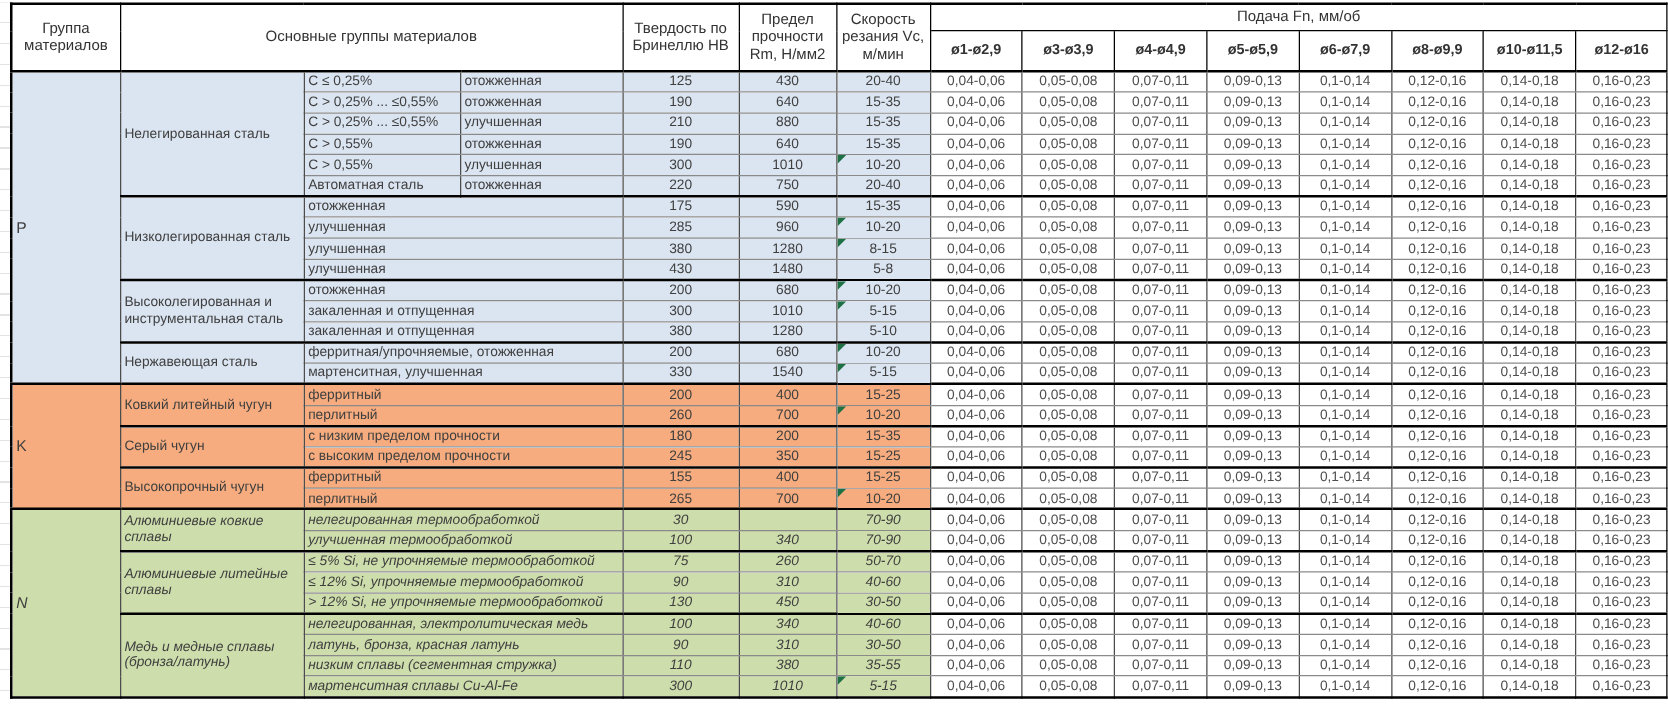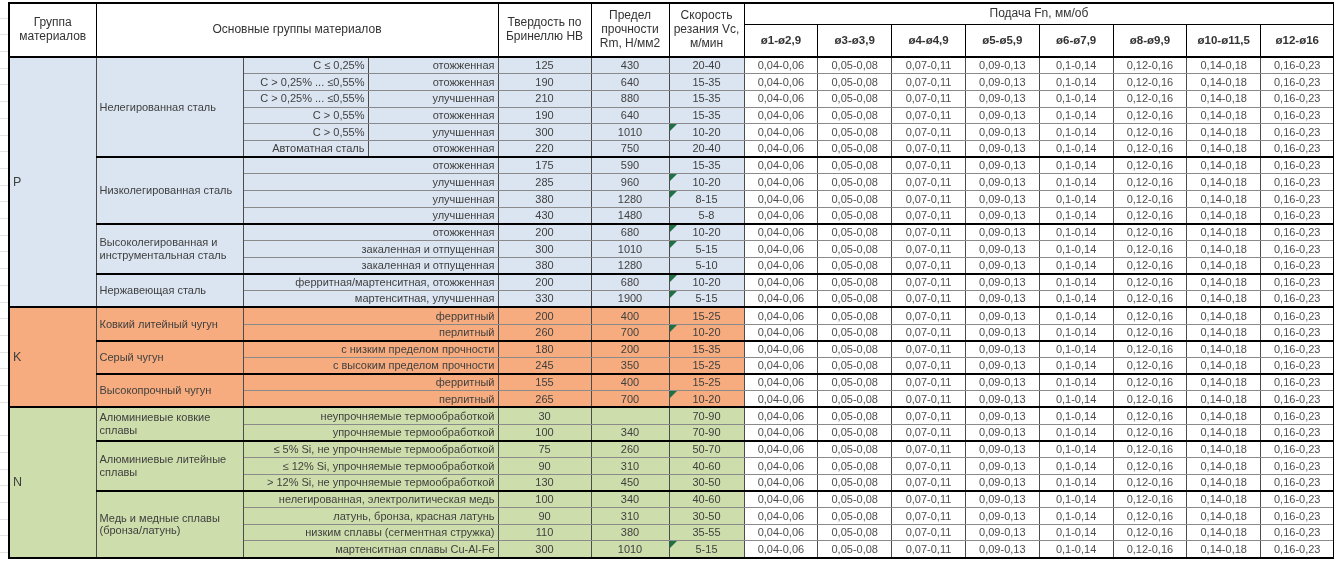--- a/index.html
+++ b/index.html
@@ -15,25 +15,25 @@
   th,td{border:1px solid #8a8a8a;border-left-color:#4c4c4c;border-right-color:#4c4c4c;
     padding:0 3px;color:#3f3f3f;font-size:11px;line-height:1.15;overflow:hidden;}
   thead th{background:#fff;border:1px solid #000;font-weight:normal;text-align:center;color:#333;}
   thead tr.h1 th{height:20px;font-size:12px;}
   thead tr.h2 th{height:31px;border-radius:15px;}
   thead th.dia{font-weight:bold;font-size:11.5px;}
   tbody tr{height:16.7px;}
   tbody td{text-align:center;white-space:nowrap;}
   td.sgname,td.letter{text-align:left;white-space:normal;}
   td.letter{font-size:12.5px;}
-  td.sub{text-align:right;}
+  td.sub{text-align:left;}
   tr.sg-start td{border-top:2px solid #000;}
   td.p{background:var(--c-p);}
   td.k{background:var(--c-k);}
-  td.n{background:var(--c-n);}
+  td.n{background:var(--c-n);font-style:italic;}
   td.feed{background:#ffffff;color:#4d4d4d;}
   td.vc{position:relative;}
   td.tri::before{content:"";position:absolute;left:0;top:0;width:0;height:0;
     border-top:7px solid var(--c-tri);border-right:7px solid transparent;}
 </style>
 </head>
 <body>
 
 <div id="stage">
   <div id="gutter"></div>
@@ -263,37 +263,37 @@
           <td class="num feed">0,05-0,08</td>
           <td class="num feed">0,07-0,11</td>
           <td class="num feed">0,09-0,13</td>
           <td class="num feed">0,1-0,14</td>
           <td class="num feed">0,12-0,16</td>
           <td class="num feed">0,14-0,18</td>
           <td class="num feed">0,16-0,23</td>
         </tr>
         <tr class="sg-start">
           <td class="p sgname" rowspan="2">Нержавеющая сталь</td>
-          <td class="p sub" colspan="2">ферритная/мартенситная, отожженная</td>
+          <td class="p sub" colspan="2">ферритная/упрочняемые, отожженная</td>
           <td class="p num">200</td>
           <td class="p num">680</td>
           <td class="p num vc tri">10-20</td>
           <td class="num feed">0,04-0,06</td>
           <td class="num feed">0,05-0,08</td>
           <td class="num feed">0,07-0,11</td>
           <td class="num feed">0,09-0,13</td>
           <td class="num feed">0,1-0,14</td>
           <td class="num feed">0,12-0,16</td>
           <td class="num feed">0,14-0,18</td>
           <td class="num feed">0,16-0,23</td>
         </tr>
         <tr>
           <td class="p sub" colspan="2">мартенситная, улучшенная</td>
           <td class="p num">330</td>
-          <td class="p num">1900</td>
+          <td class="p num">1540</td>
           <td class="p num vc tri">5-15</td>
           <td class="num feed">0,04-0,06</td>
           <td class="num feed">0,05-0,08</td>
           <td class="num feed">0,07-0,11</td>
           <td class="num feed">0,09-0,13</td>
           <td class="num feed">0,1-0,14</td>
           <td class="num feed">0,12-0,16</td>
           <td class="num feed">0,14-0,18</td>
           <td class="num feed">0,16-0,23</td>
         </tr>
@@ -381,35 +381,35 @@
           <td class="num feed">0,07-0,11</td>
           <td class="num feed">0,09-0,13</td>
           <td class="num feed">0,1-0,14</td>
           <td class="num feed">0,12-0,16</td>
           <td class="num feed">0,14-0,18</td>
           <td class="num feed">0,16-0,23</td>
         </tr>
         <tr class="sg-start">
           <td class="n letter" rowspan="9">N</td>
           <td class="n sgname" rowspan="2">Алюминиевые ковкие сплавы</td>
-          <td class="n sub" colspan="2">неупрочняемые термообработкой</td>
+          <td class="n sub" colspan="2">нелегированная термообработкой</td>
           <td class="n num">30</td>
           <td class="n num"></td>
           <td class="n num vc">70-90</td>
           <td class="num feed">0,04-0,06</td>
           <td class="num feed">0,05-0,08</td>
           <td class="num feed">0,07-0,11</td>
           <td class="num feed">0,09-0,13</td>
           <td class="num feed">0,1-0,14</td>
           <td class="num feed">0,12-0,16</td>
           <td class="num feed">0,14-0,18</td>
           <td class="num feed">0,16-0,23</td>
         </tr>
         <tr>
-          <td class="n sub" colspan="2">упрочняемые термообработкой</td>
+          <td class="n sub" colspan="2">улучшенная термообработкой</td>
           <td class="n num">100</td>
           <td class="n num">340</td>
           <td class="n num vc">70-90</td>
           <td class="num feed">0,04-0,06</td>
           <td class="num feed">0,05-0,08</td>
           <td class="num feed">0,07-0,11</td>
           <td class="num feed">0,09-0,13</td>
           <td class="num feed">0,1-0,14</td>
           <td class="num feed">0,12-0,16</td>
           <td class="num feed">0,14-0,18</td>

